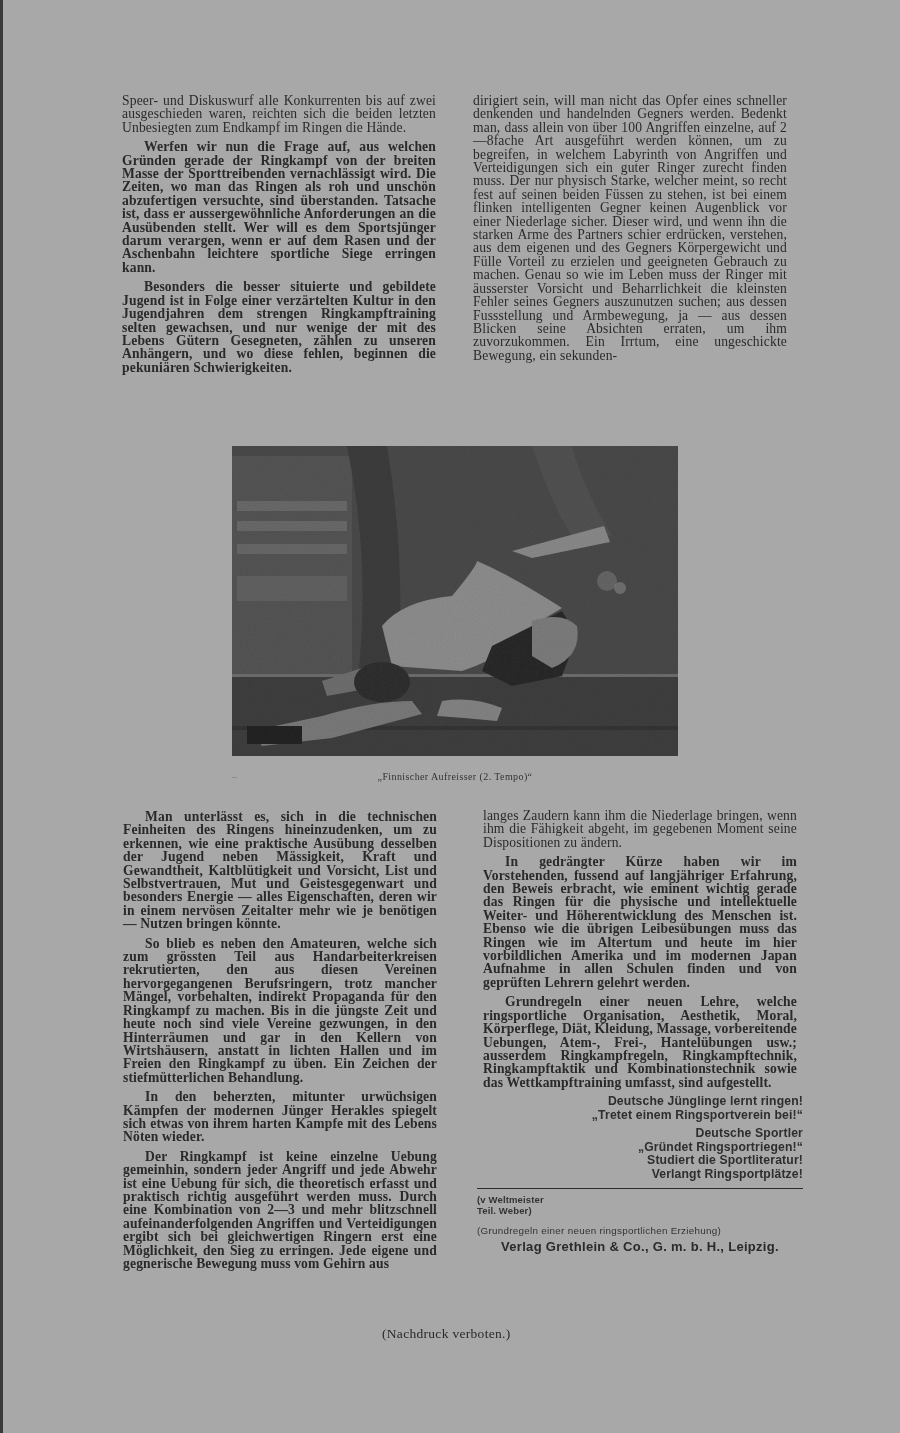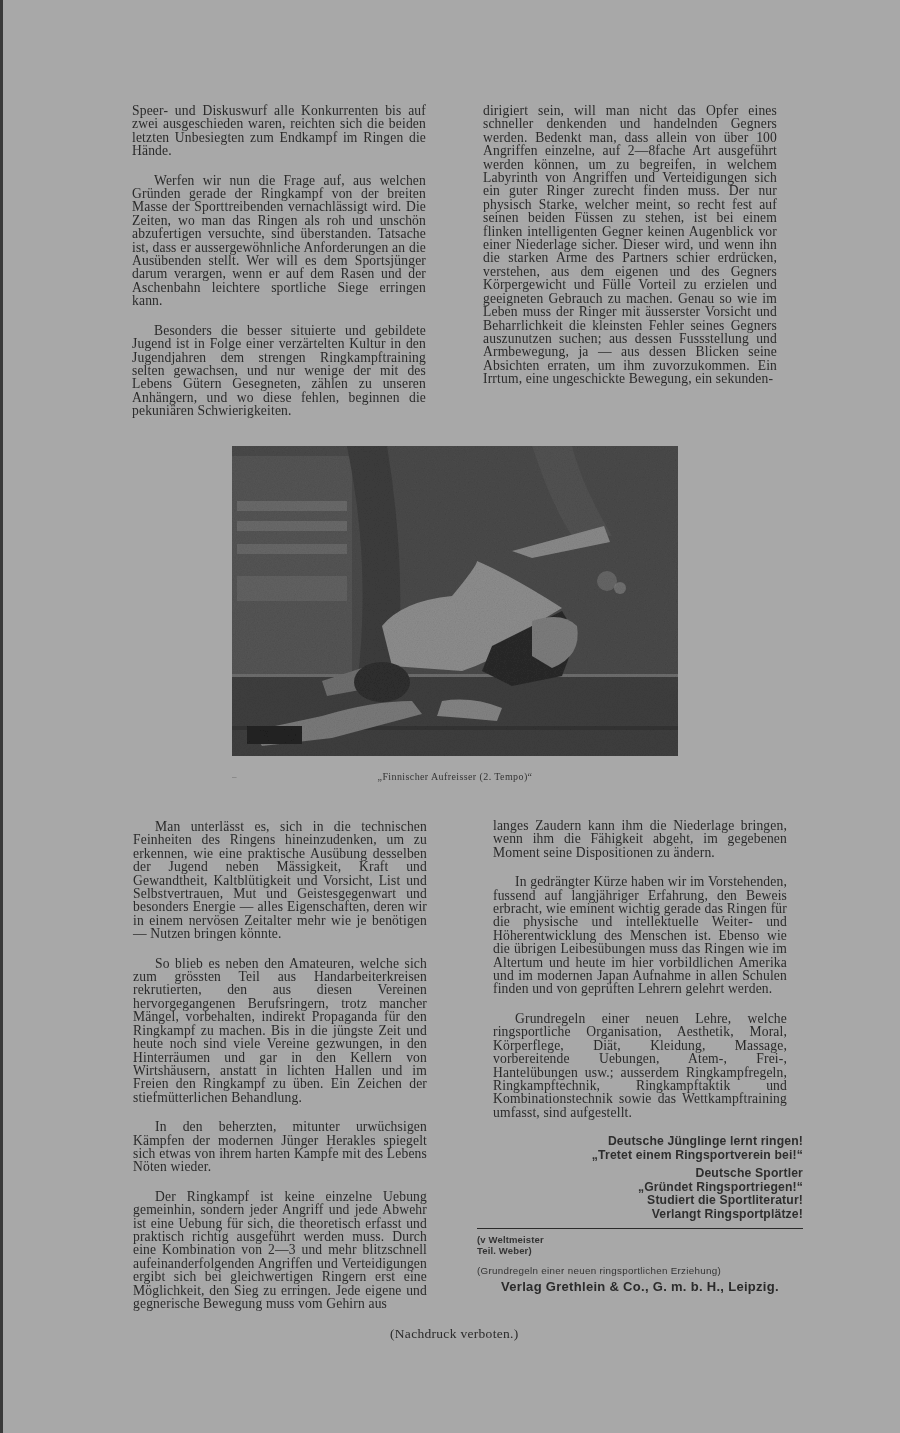--- a/index.html
+++ b/index.html
@@ -11,22 +11,22 @@
     position: relative;
   }
   .page-edge-left { position: absolute; left: 0; top: 0; width: 3px; height: 1433px; background: #3a3a3a; }
   .col {
     position: absolute;
     font-size: 13.6px;
     line-height: 13.4px;
     text-align: justify;
     letter-spacing: 0.15px;
   }
-  .col p { margin: 16px; text-indent: 0; }
-  .col p.indent { text-indent: 22px; }
+  .col p { margin: 6px; text-indent: 0; }
+  .col p.indent { text-indent: 22px; font-weight: bold; }
   .col-tl { left: 116px; top: 88px; width: 326px; }
   .col-tr { left: 467px; top: 88px; width: 326px; }
   .col-bl { left: 117px; top: 804px; width: 326px; }
   .col-br { left: 477px; top: 803px; width: 326px; }
 
   .figure {
     position: absolute; left: 232px; top: 446px; width: 446px; height: 310px;
     background: #3e3e3e;
     overflow: hidden;
   }
@@ -38,21 +38,21 @@
   .caption-dash { position: absolute; left: 232px; top: 771px; font-size: 9px; color: #666; }
 
   .slogans { margin-top: 4px; text-align: right; font-family: "Liberation Sans", "DejaVu Sans", sans-serif; font-weight: bold; font-size: 12.2px; line-height: 13.8px; color: #2e2e2e; }
   .slogans .gap { height: 4px; }
   .rule { border-top: 1.6px solid #2a2a2a; margin: 6px 0 5px 0; }
   .ad-row { display: flex; align-items: center; justify-content: space-between; }
   .ad-title { font-family: "Liberation Sans", "DejaVu Sans", sans-serif; font-weight: bold; font-size: 25px; letter-spacing: 1.2px; color: #262626; line-height: 26px; }
   .ad-note { font-family: "Liberation Sans", "DejaVu Sans", sans-serif; font-weight: bold; font-size: 9.5px; line-height: 11px; color: #333; }
   .ad-sub { font-size: 9.8px; color: #333; margin-top: 8px; letter-spacing: 0.3px; font-family: "Liberation Sans", "DejaVu Sans", sans-serif; }
   .ad-publisher { text-align: center; font-family: "Liberation Sans", "DejaVu Sans", sans-serif; font-weight: bold; font-size: 13px; color: #2a2a2a; margin-top: 3px; letter-spacing: 0.3px; }
-  .footer-note { position: absolute; left: 390px; top: 1326px; font-size: 13.5px; color: #2a2a2a; letter-spacing: 0.3px; }
+  .footer-note { position: absolute; left: 382px; top: 1326px; font-size: 13.5px; color: #2a2a2a; letter-spacing: 0.3px; }
 </style>
 </head>
 <body>
 
 <div class="page-edge-left"></div>
 
 <div class="col col-tl">
     <p>Speer- und Diskuswurf alle Konkurrenten bis auf zwei ausgeschieden waren, reichten sich die beiden letzten Unbesiegten zum Endkampf im Ringen die Hände.</p>
     <p class="indent">Werfen wir nun die Frage auf, aus welchen Gründen gerade der Ringkampf von der breiten Masse der Sporttreibenden vernachlässigt wird. Die Zeiten, wo man das Ringen als roh und unschön abzufertigen versuchte, sind überstanden. Tatsache ist, dass er aussergewöhnliche Anforderungen an die Ausübenden stellt. Wer will es dem Sportsjünger darum verargen, wenn er auf dem Rasen und der Aschenbahn leichtere sportliche Siege erringen kann.</p>
     <p class="indent">Besonders die besser situierte und gebildete Jugend ist in Folge einer verzärtelten Kultur in den Jugendjahren dem strengen Ringkampftraining selten gewachsen, und nur wenige der mit des Lebens Gütern Gesegneten, zählen zu unseren Anhängern, und wo diese fehlen, beginnen die pekuniären Schwierigkeiten.</p>

